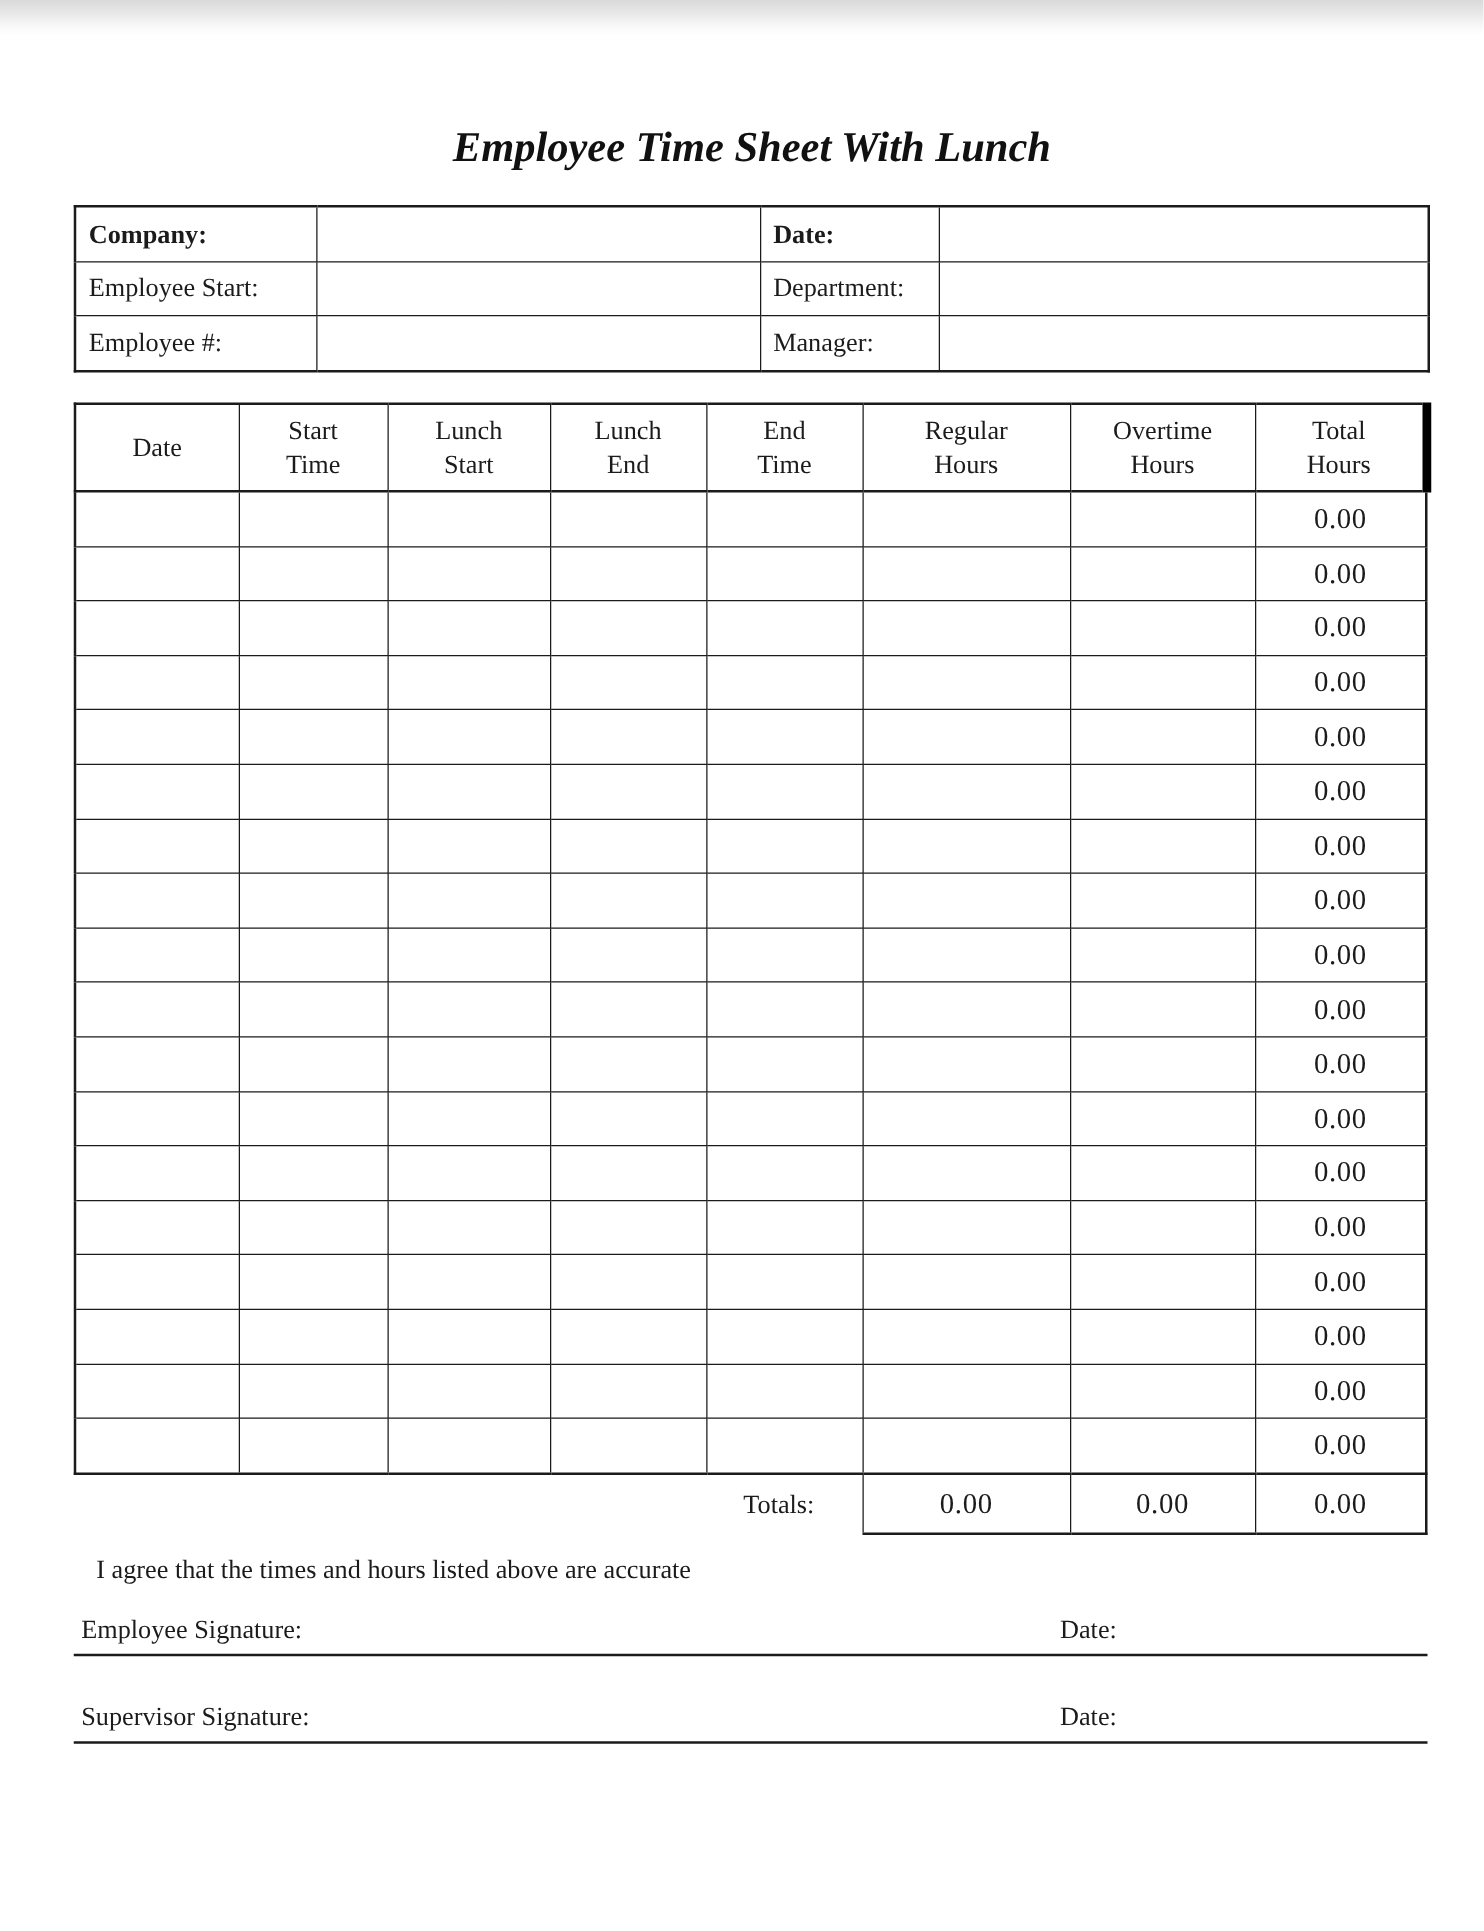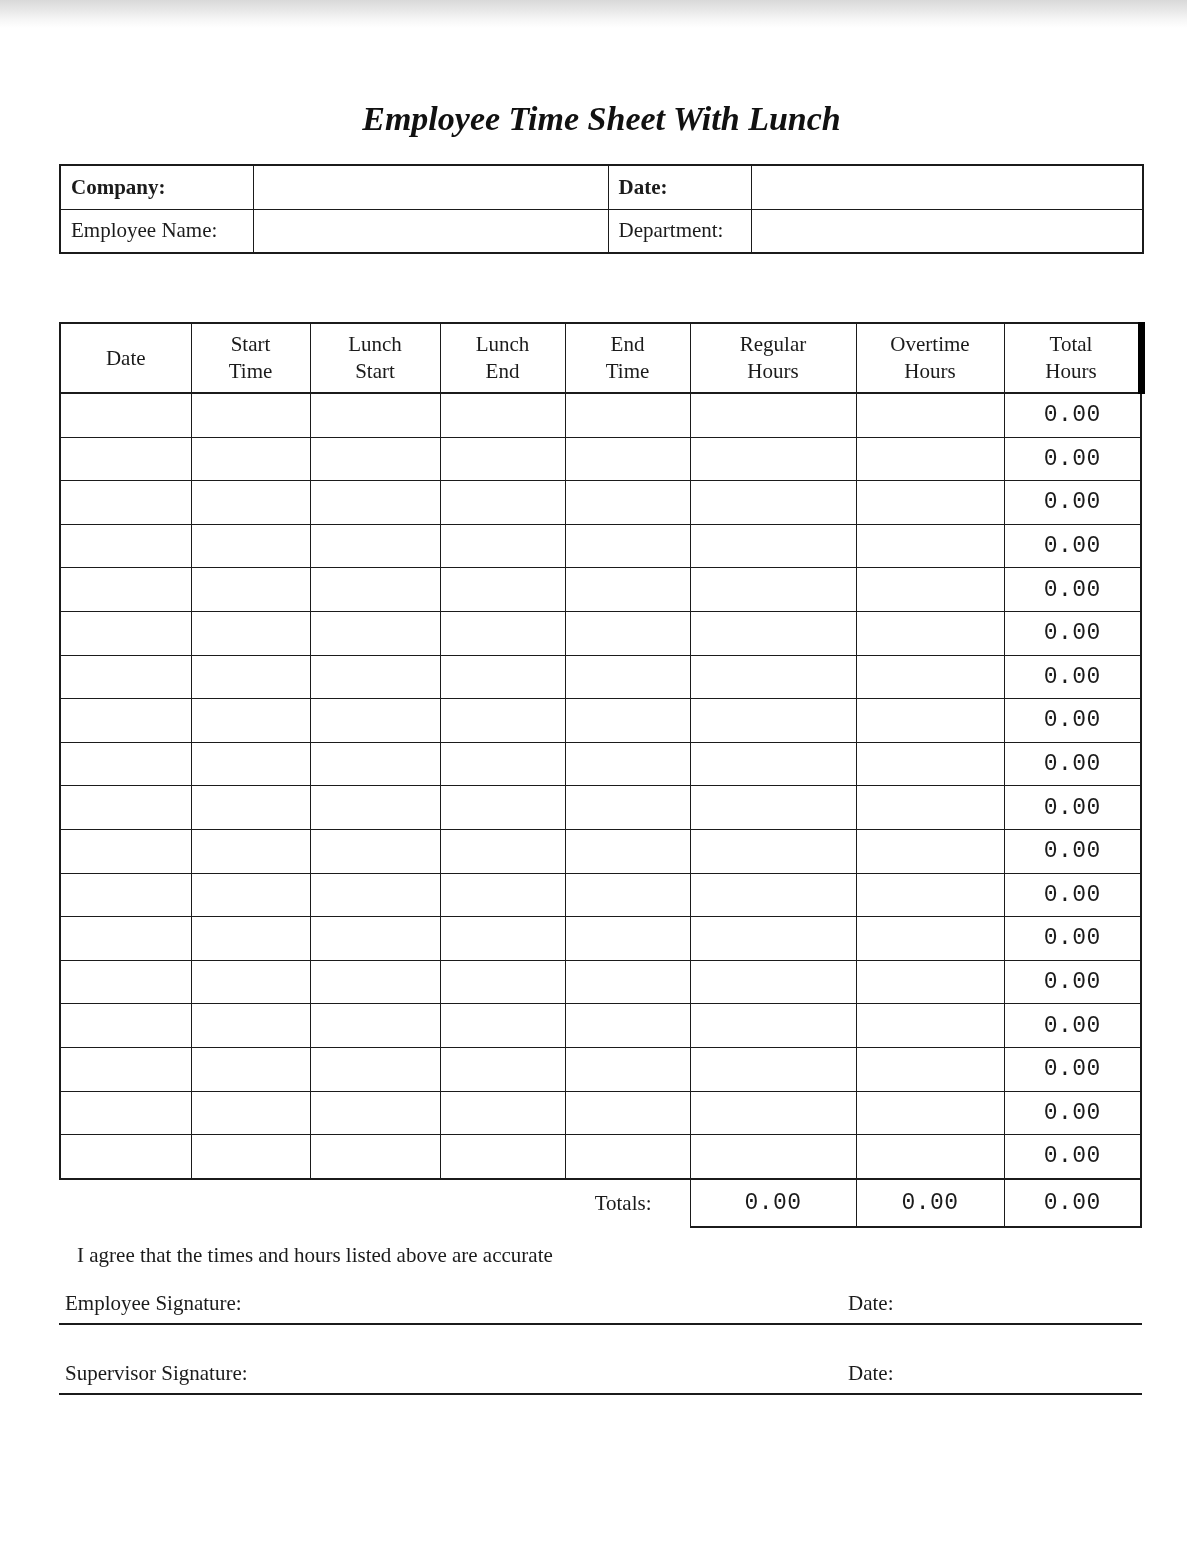--- a/index.html
+++ b/index.html
@@ -74,21 +74,21 @@
   .time-table tbody td {
     border: 1.5px solid #1b1b1b;
     height: 42.6px;
     padding: 0;
     vertical-align: middle;
   }
   .time-table tbody td:first-child { border-left: 2px solid #1b1b1b; }
   .time-table tbody td:last-child  { border-right: 2px solid #1b1b1b; }
   .time-table tbody tr:last-child td { border-bottom: 2px solid #1b1b1b; }
   .num {
-    font-family: Liberation Mono, monospace;
+    font-family: Liberation Serif, serif;
     font-size: 23px;
     letter-spacing: 0.5px;
     text-align: center;
     color: #1b1b1b;
   }
   .totals-label {
     border: none;
     text-align: right;
     padding: 0 38px 0 0;
     font-size: 21px;
@@ -142,23 +142,29 @@
         <col style="width:392px">
     </colgroup>
     <tbody>
         <tr>
           <td>Company:</td>
           <td></td>
           <td>Date:</td>
           <td></td>
         </tr>
         <tr>
-          <td>Employee Name:</td>
+          <td>Employee Start:</td>
           <td></td>
           <td>Department:</td>
+          <td></td>
+        </tr>
+        <tr>
+          <td>Employee #:</td>
+          <td></td>
+          <td>Manager:</td>
           <td></td>
         </tr>
       </tbody>
   </table>
 
   <table class="time-table">
     <colgroup>
       <col style="width:131px">
         <col style="width:119px">
         <col style="width:130px">

